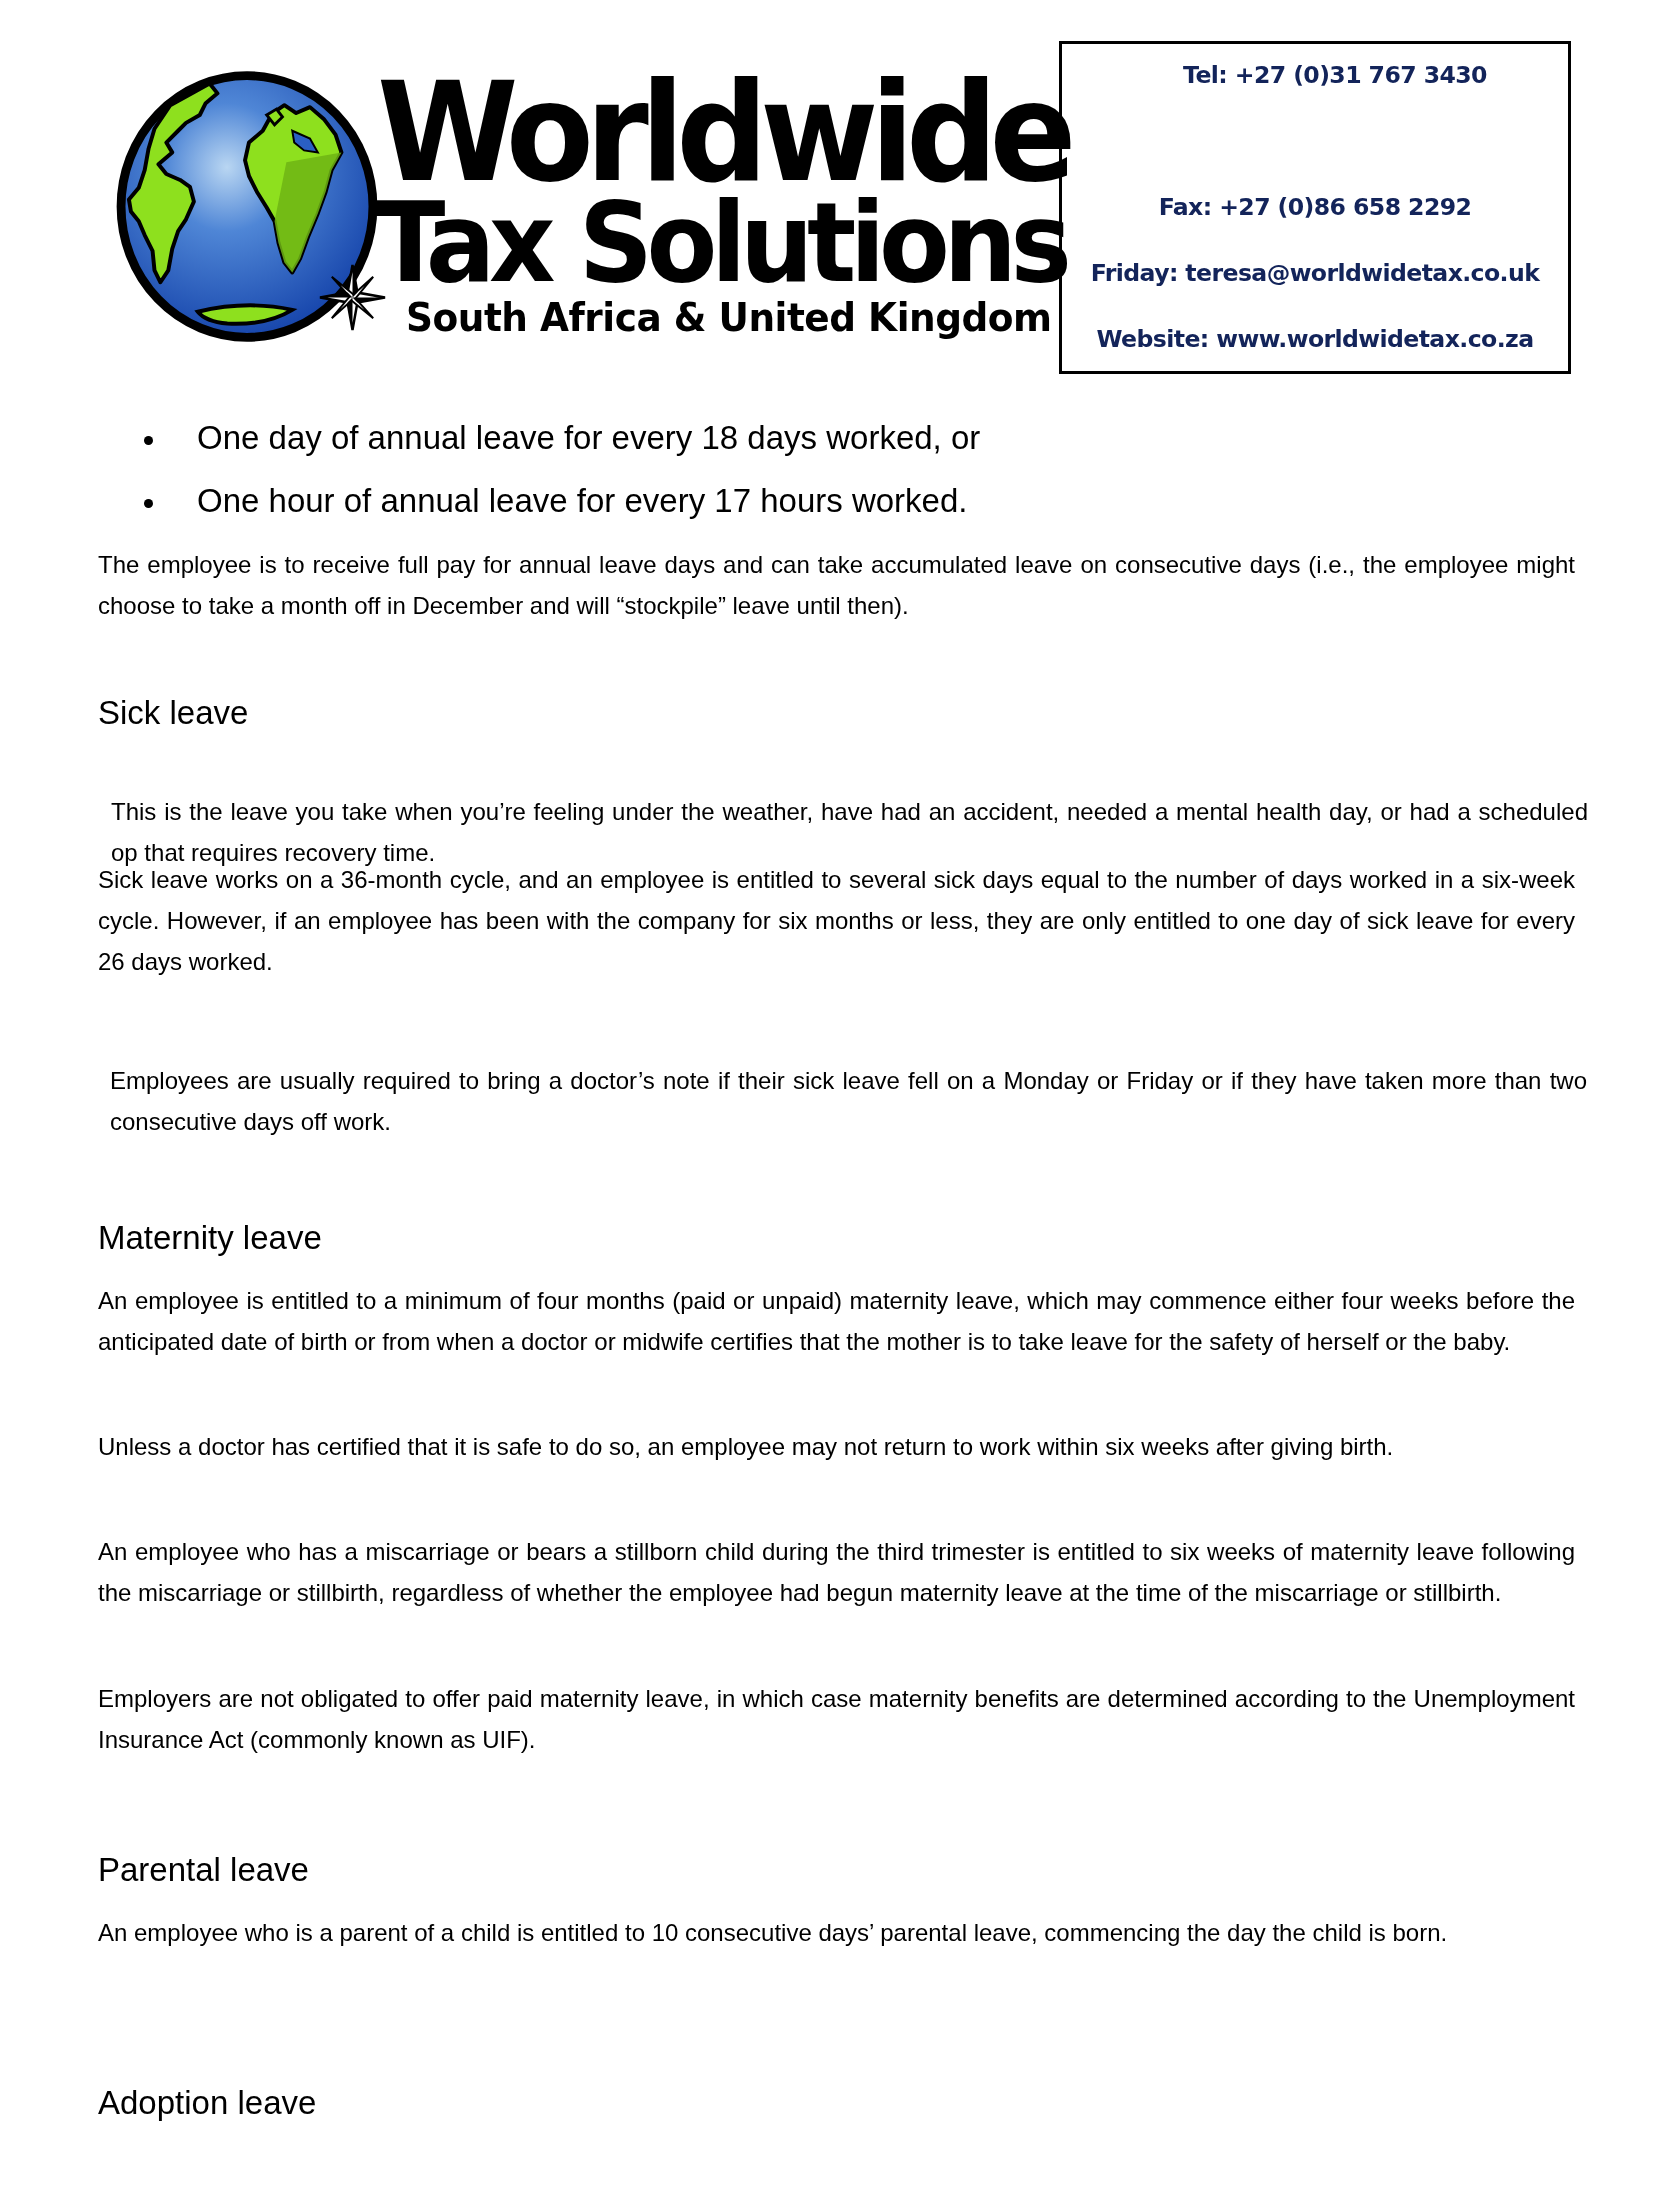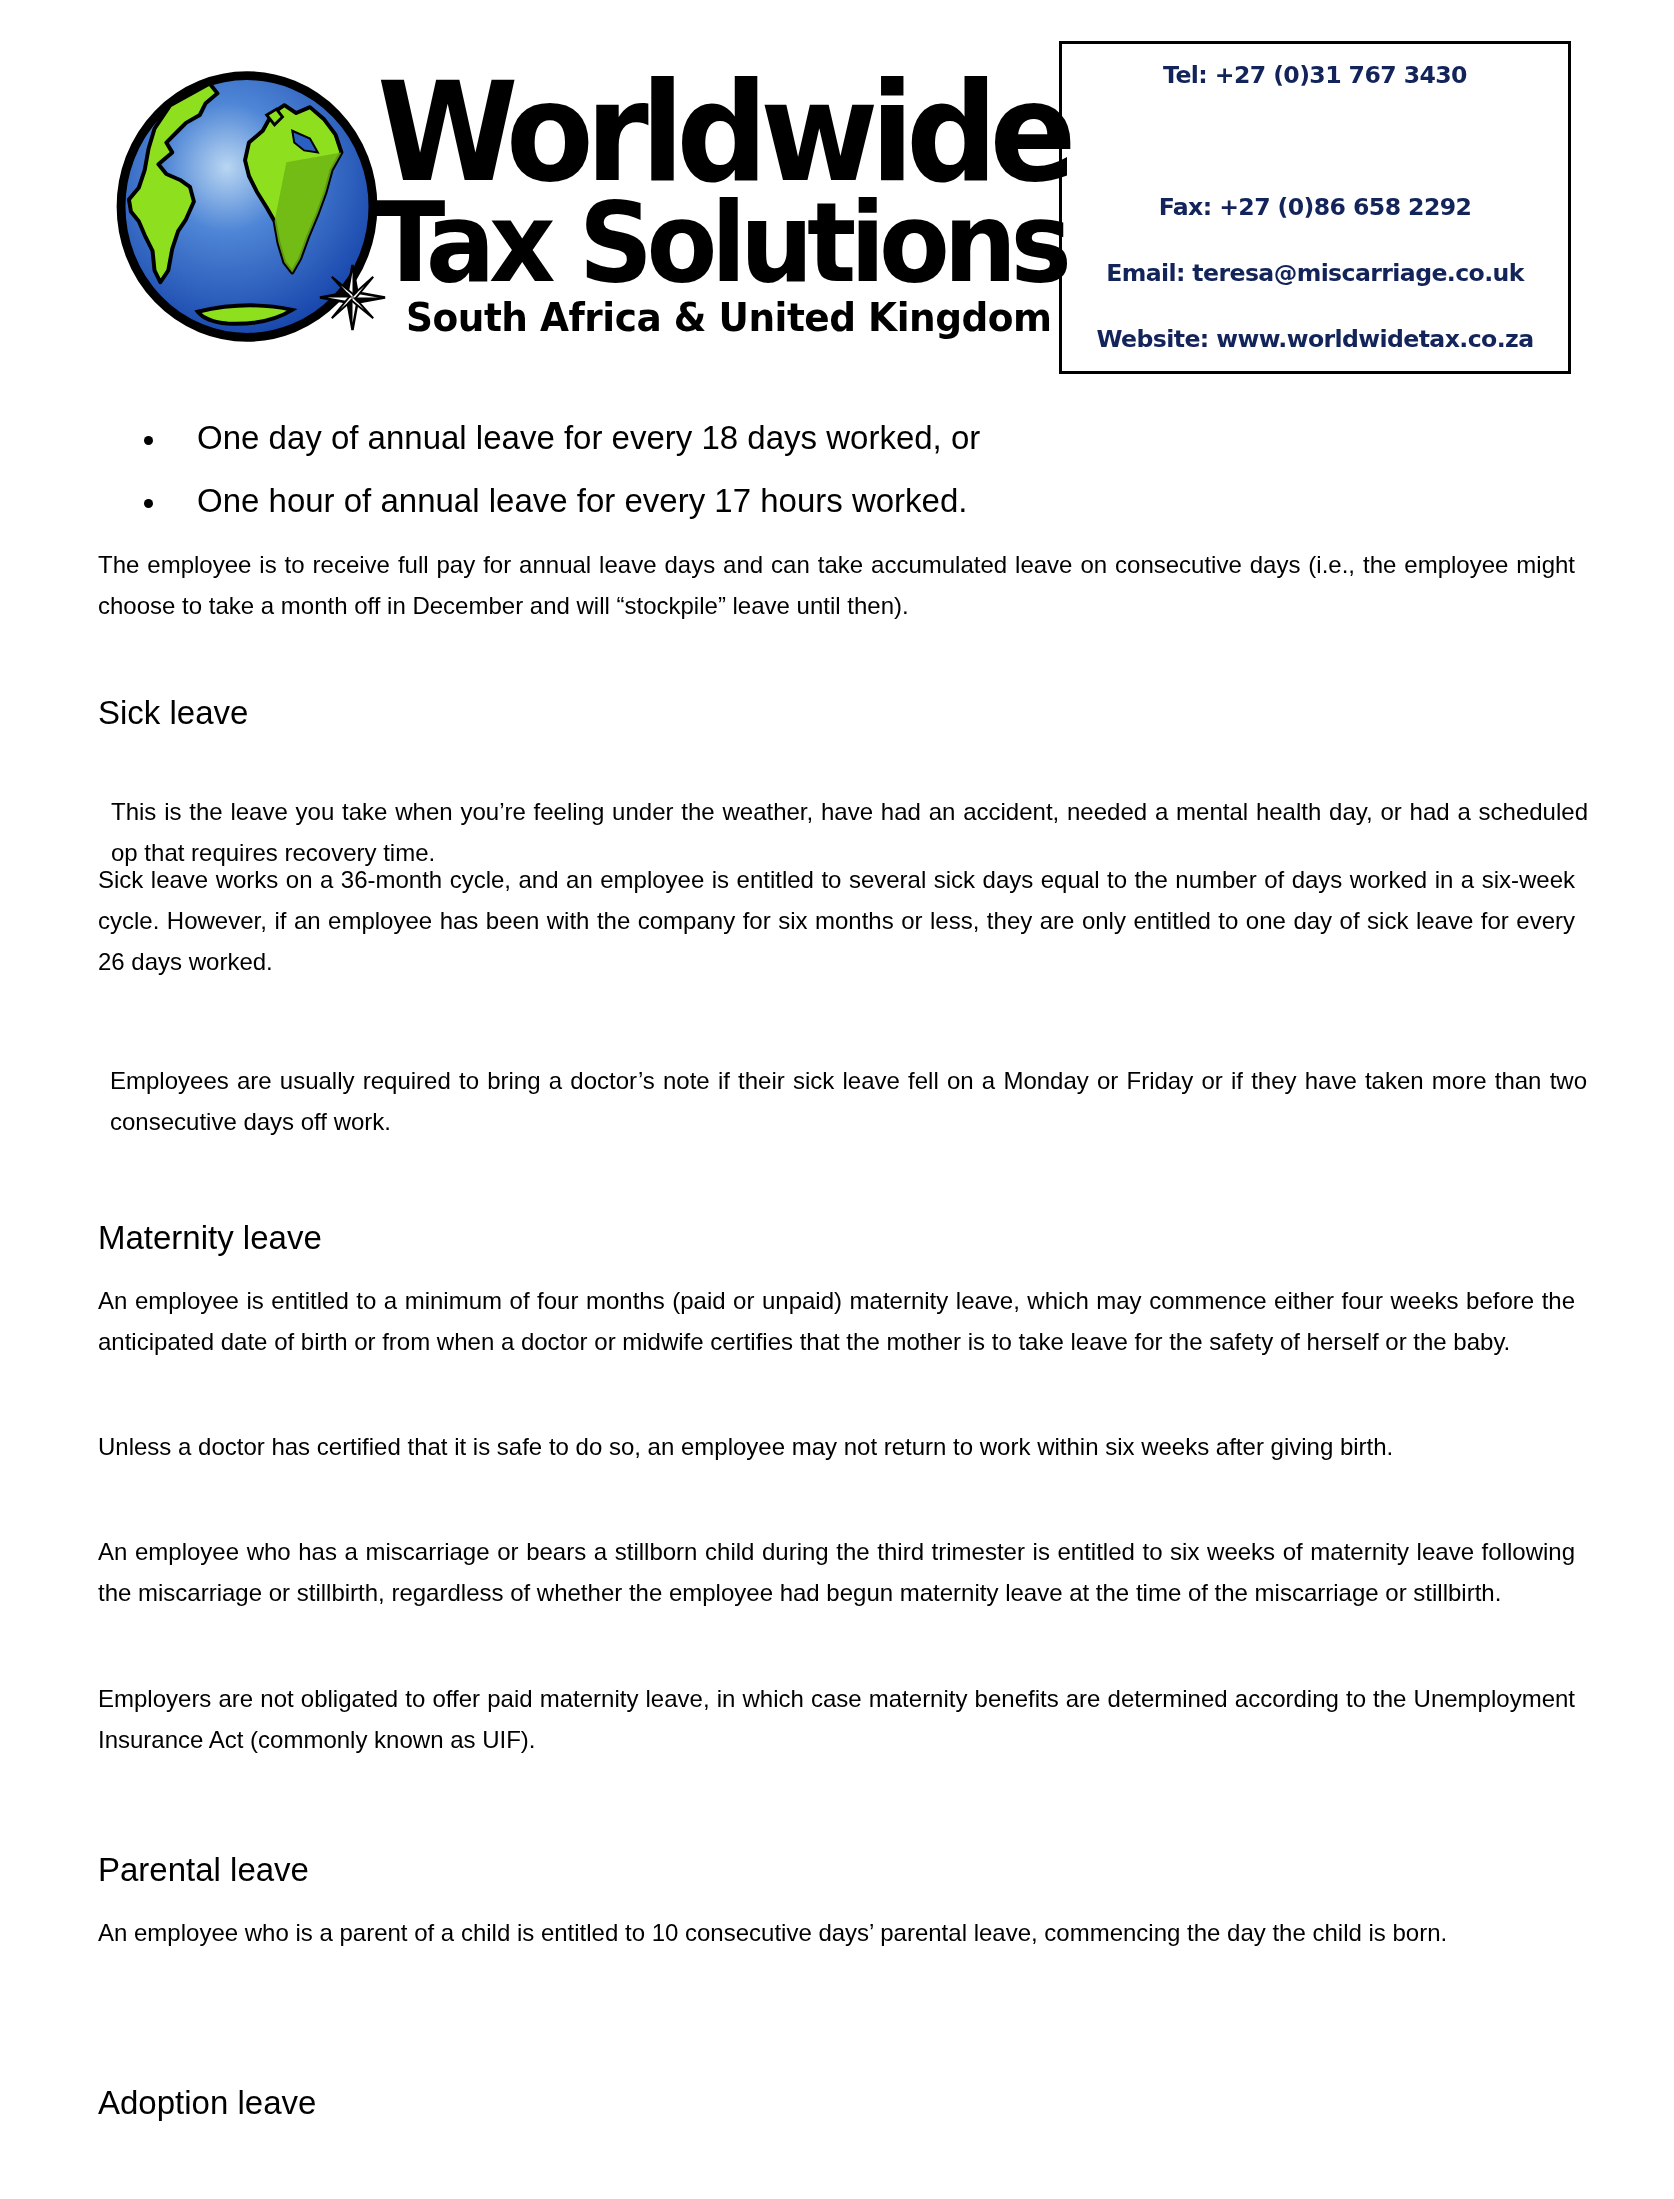--- a/index.html
+++ b/index.html
@@ -56,23 +56,23 @@
     <polygon points="35,68 30,40 35,35" fill="#000"></polygon>
     <polygon points="2,35 30,30 35,35" fill="#000"></polygon>
   </svg>
 
   <div class="logo-word1">Worldwide</div>
   <div class="logo-word2">Tax Solutions</div>
   <div class="logo-sub">South Africa &amp; United Kingdom</div>
 </div>
 
 <div class="contact-box">
-  <div class="contact-line" style="top:16.7px;">Tel: +27 (0)31 767 3430</div>
+  <div class="contact-line" style="top:16.7px;padding-left:20px;">Tel: +27 (0)31 767 3430</div>
   <div class="contact-line" style="top:149px;">Fax: +27 (0)86 658 2292</div>
-  <div class="contact-line" style="top:215px;">Email: teresa@miscarriage.co.uk</div>
+  <div class="contact-line" style="top:215px;">Friday: teresa@worldwidetax.co.uk</div>
   <div class="contact-line" style="top:281px;">Website: www.worldwidetax.co.za</div>
 </div>
 
 <div class="bullet-item" style="top:417px;">
   <span class="bullet-dot"></span>
   <span class="bullet-text">One day of annual leave for every 18 days worked, or</span>
 </div>
 <div class="bullet-item" style="top:480px;">
   <span class="bullet-dot"></span>
   <span class="bullet-text">One hour of annual leave for every 17 hours worked.</span>

